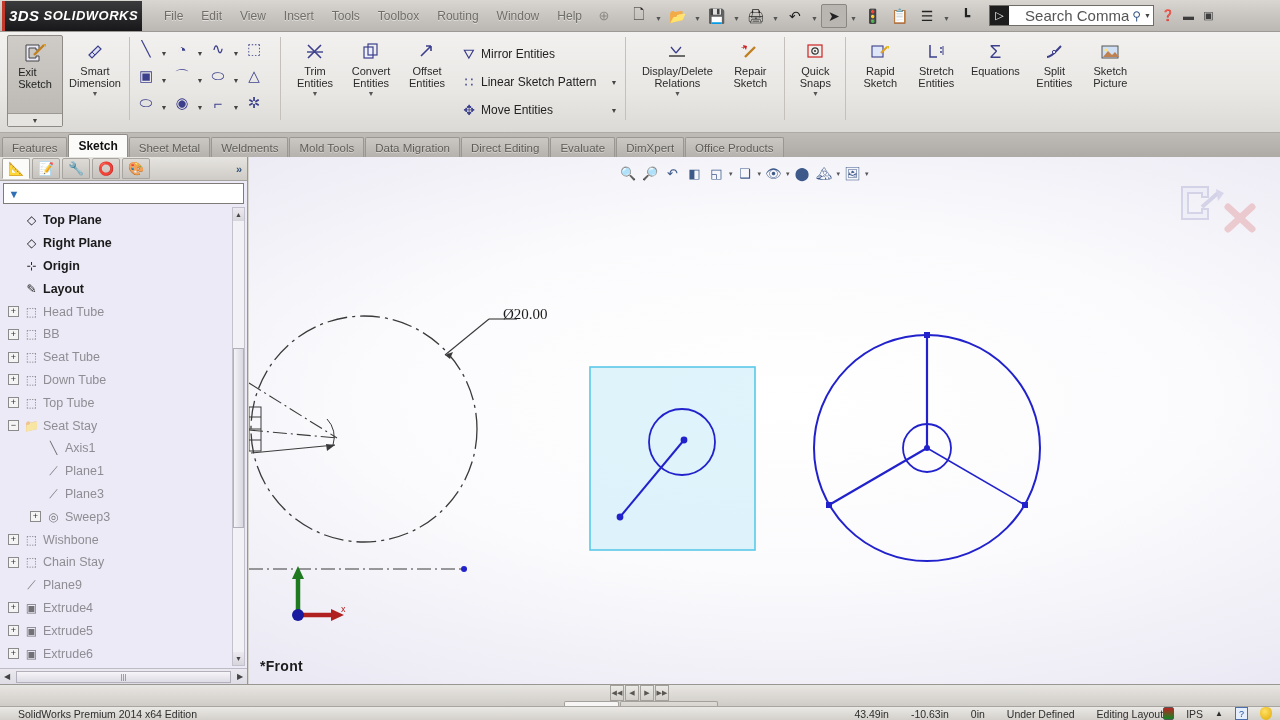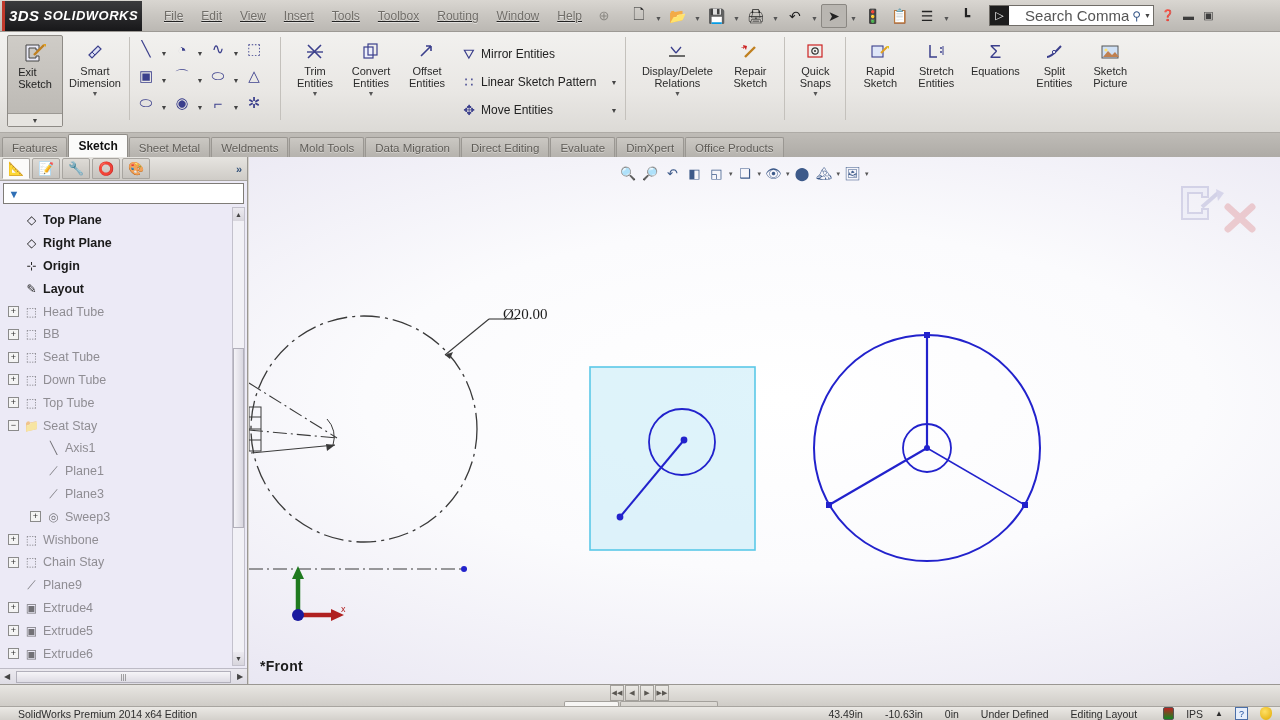--- a/index.html
+++ b/index.html
@@ -22,21 +22,21 @@
   }
   .logo{
     width:140px; height:30px; margin-left:2px;
     background:linear-gradient(to bottom,#3b3b3d,#18181a);
     border-left:3px solid #c0392b;
     display:flex; align-items:center; justify-content:center;
     color:#fff; font-weight:bold; font-size:13px; letter-spacing:.5px;
     font-style:italic;
   }
   .logo .ds{ font-size:15px; margin-right:4px; font-weight:bold; }
-  .menubar{ display:flex; align-items:center; margin-left:14px; gap:2px;text-decoration:underline; }
+  .menubar{ display:flex; align-items:center; margin-left:14px; gap:2px; }
   .menuitem{
     padding:3px 8px; font-size:12px; color:#706d68; white-space:nowrap;
     text-shadow:0 1px 0 rgba(255,255,255,.5);
   }
   .pin{ margin-left:6px; width:16px;height:16px; color:#8a8782; font-size:13px;
         display:flex;align-items:center;justify-content:center;}
   .tbtools{ display:flex; align-items:center; margin-left:14px; gap:1px; }
   .tbbtn{
     width:26px;height:24px; display:flex;align-items:center;justify-content:center;
     font-size:14px; border:1px solid transparent; border-radius:2px;
@@ -212,21 +212,21 @@
   .dtab.active{ background:#f7f6f4; color:#111; font-weight:bold; }
   .statusbar{
     position:absolute; left:0; top:706px; width:1280px; height:14px;
     background:linear-gradient(to bottom,#ebe9e5,#d3d0cb);
     border-top:1px solid #a8a5a0; display:flex;align-items:center;
     font-size:10.5px; color:#2d2d2d;
   }
   .statusbar .sl{ padding-left:18px; }
   .statusbar .coord{ margin-left:auto; display:flex;align-items:center;gap:22px; }
   .statusbar .seg{ white-space:nowrap; }
-  .statusbar .right{ display:flex;align-items:center;gap:12px; padding-right:8px; margin-left:26px;}
+  .statusbar .right{ display:flex;align-items:center;gap:12px; padding-right:8px; }
   .sbadge{ width:11px;height:13px;background:linear-gradient(to bottom,#bb2222,#118822);
            border-radius:2px;border:1px solid #555; }
   .qbox{ width:13px;height:13px;border:1px solid #4b6fa8;background:#e6eefb;
          display:flex;align-items:center;justify-content:center;font-size:9px;color:#1a4c9c;}
   .dropimg{ width:12px;height:13px;background:radial-gradient(circle at 40% 35%,#ffe066,#e0a800);
             border-radius:40% 40% 50% 50%; }
 </style>
 </head>
 <body>
 

